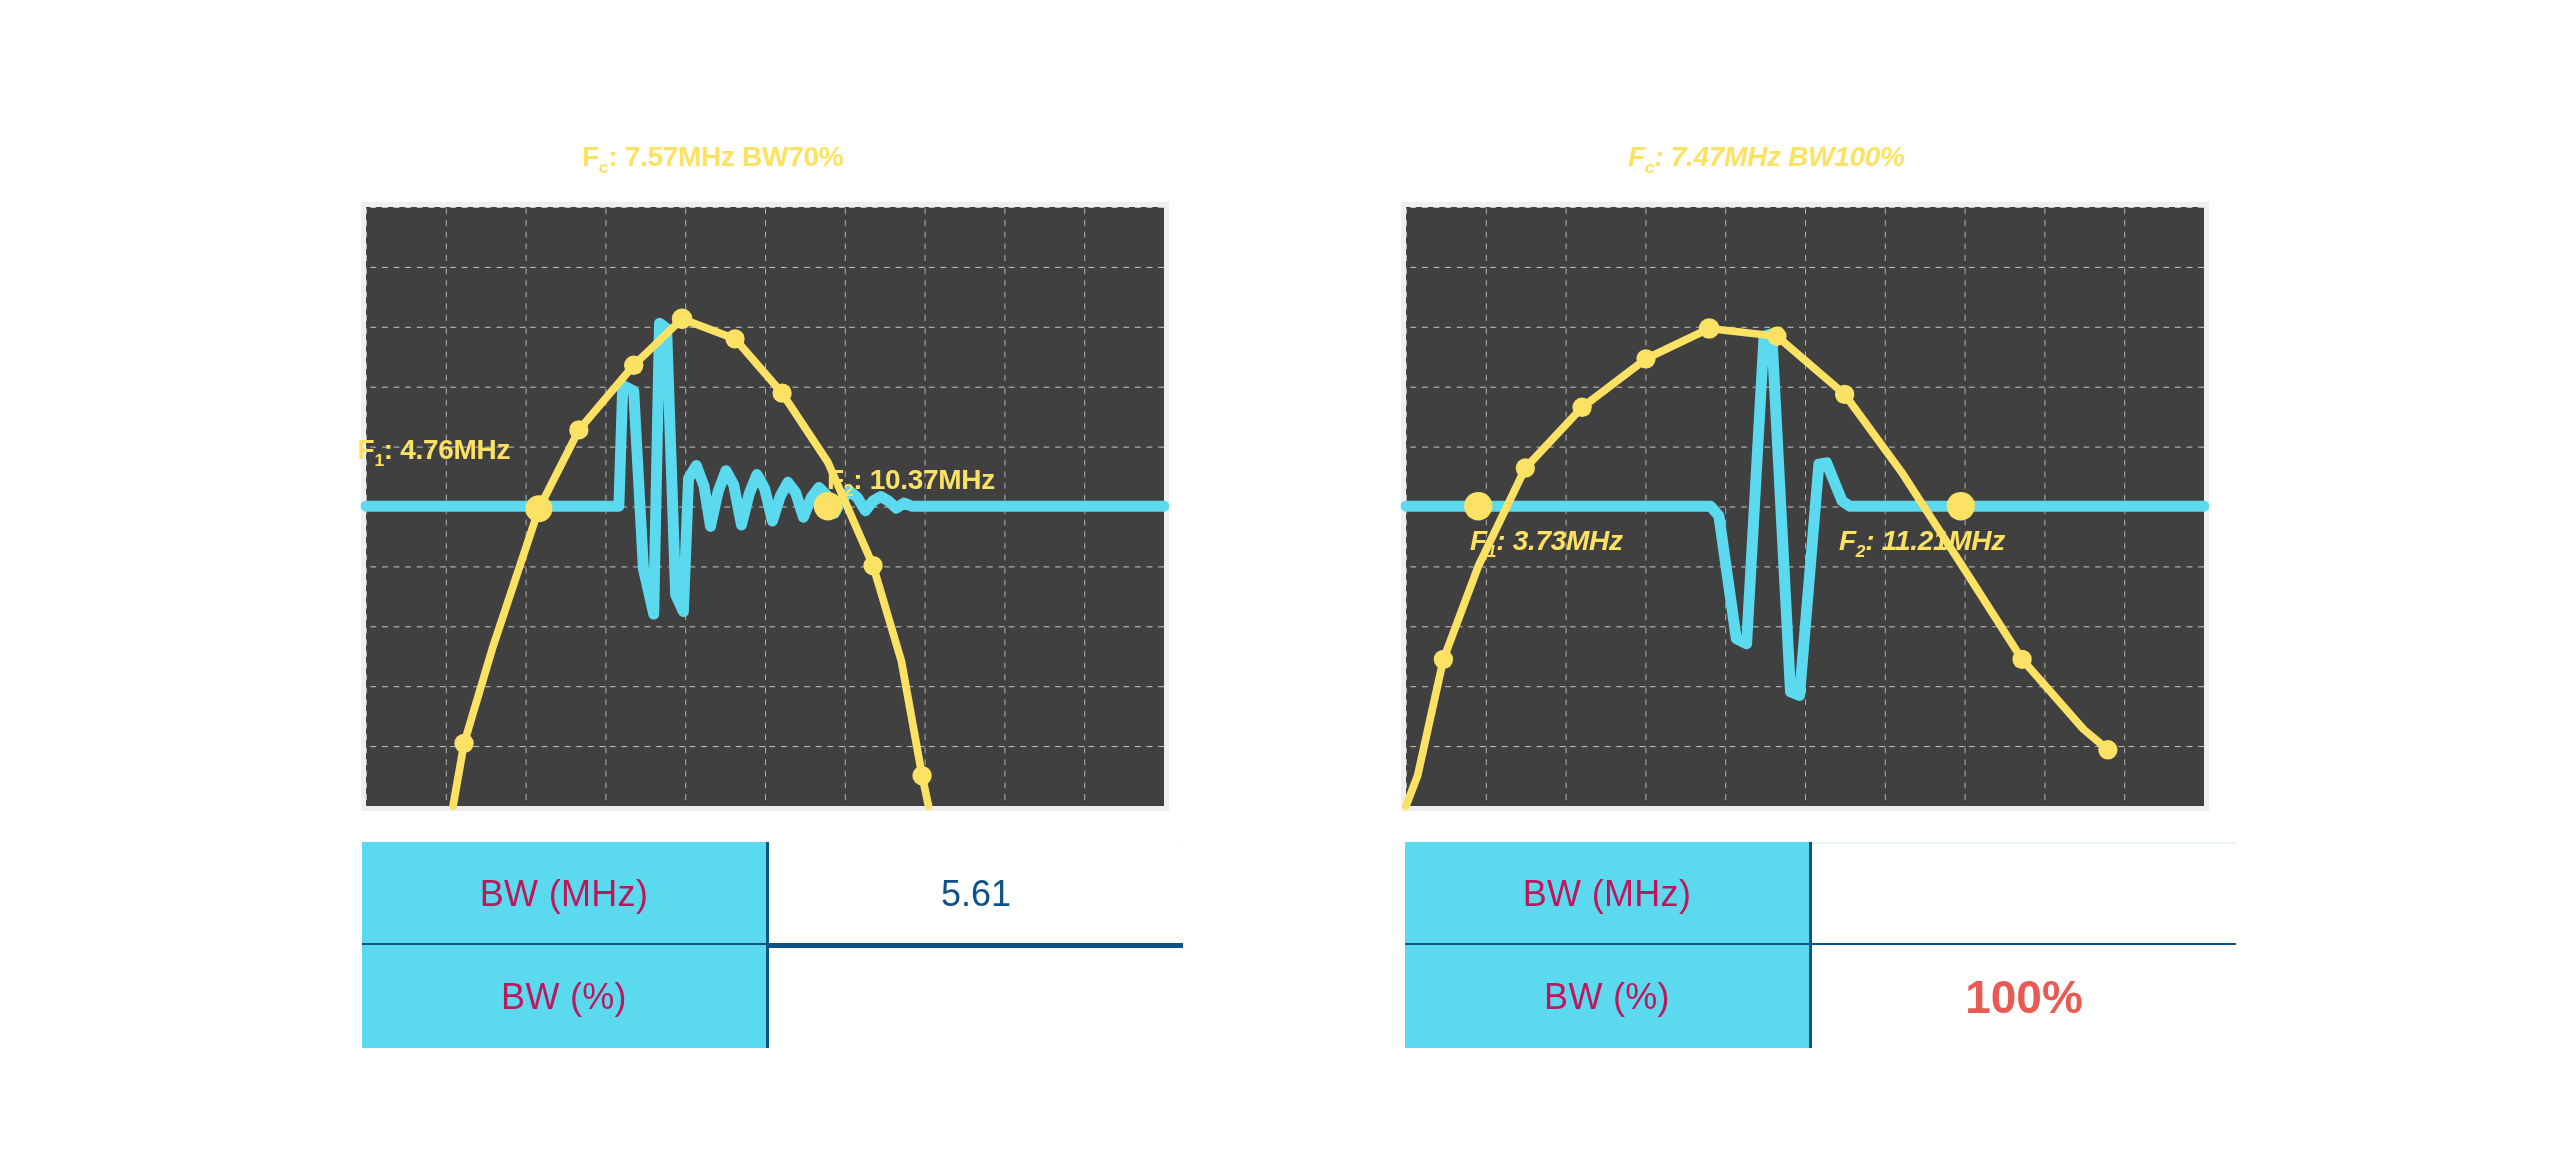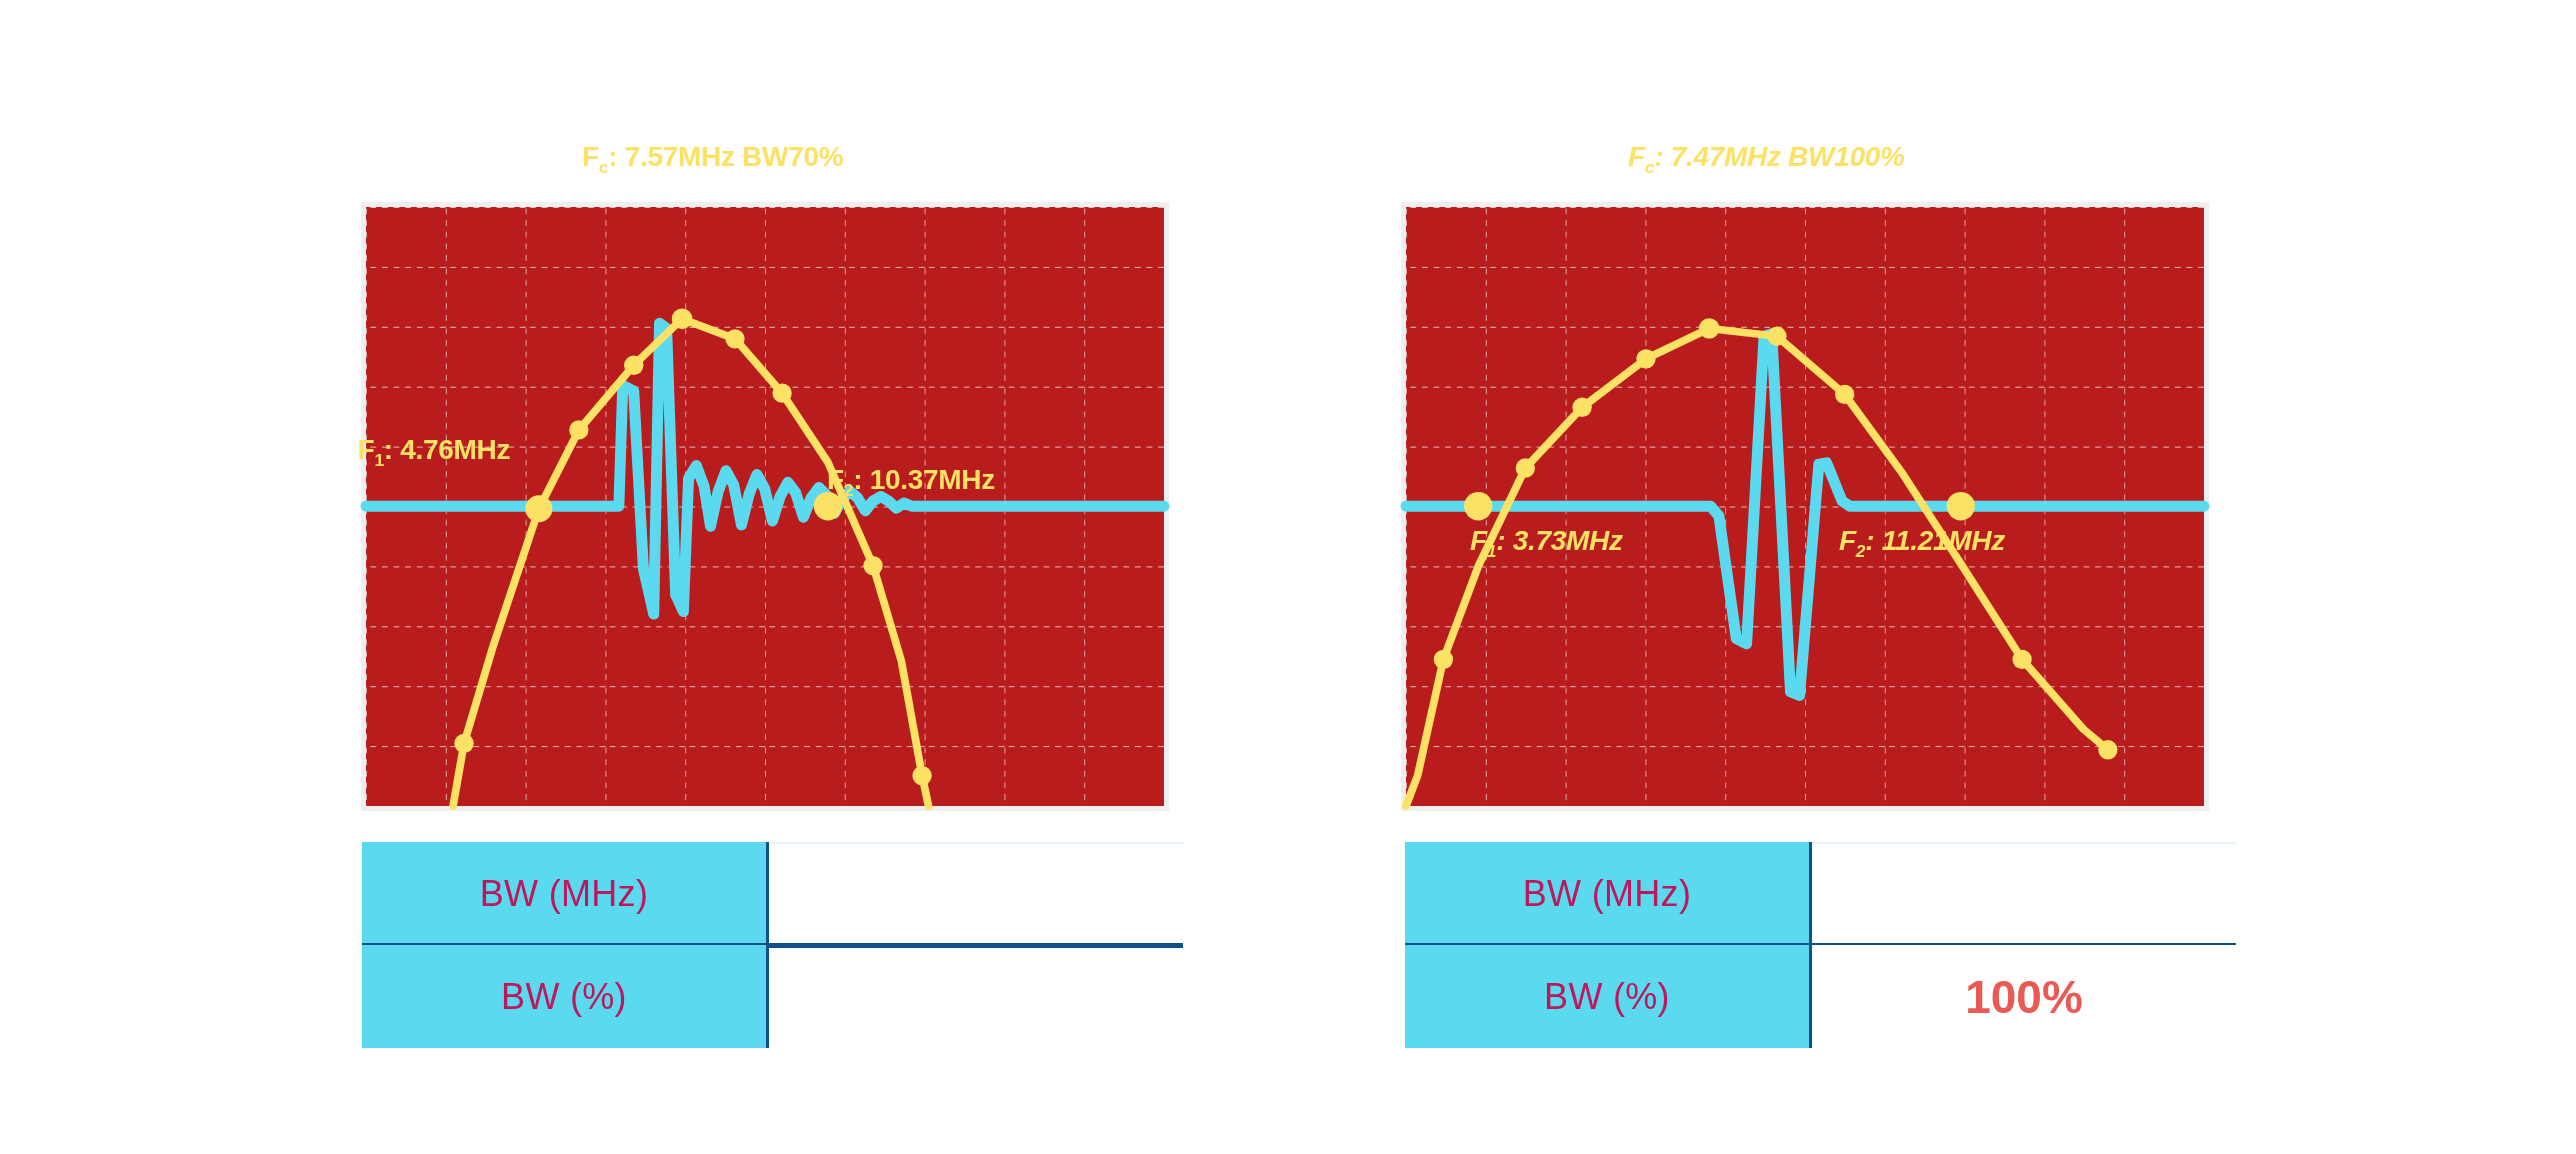--- a/index.html
+++ b/index.html
@@ -5,21 +5,21 @@
   html,body{margin:0;padding:0;background:#ffffff;}
   body{width:2576px;height:1154px;font-family:"Liberation Sans",sans-serif;overflow:hidden;}
   .stage{position:relative;width:2576px;height:1154px;background:#fff;}
 
   .panel{position:absolute;top:0;height:1154px;}
   #panel-left{left:0;width:1288px;}
   #panel-right{left:1050px;width:1288px;}
 
   .chart-frame{
     position:absolute;
-    background:#b91c1c;
+    background:#404040;
     border:5.8px solid #efefef;
     box-sizing:border-box;
   }
   #panel-left .chart-frame{left:361px;top:202px;width:808px;height:609px;}
   #panel-right .chart-frame{left:351px;top:202px;width:808px;height:609px;font-style:italic;}
 
   .plot{position:absolute;left:0;top:0;width:100%;height:100%;overflow:visible;}
 
   .tbl{position:absolute;}
   #panel-left .tbl{left:362px;top:842px;width:821px;height:206px;}
@@ -149,20 +149,23 @@
       </div>
     </div>
 
     <div class="tbl">
       <div class="rule-top"></div>
 
       <div class="tbl-row">
         <div class="tbl-hdr">
           <span>BW (MHz)</span>
         </div>
+        <div class="tbl-val">
+          <span class="val-mhz">5.61</span>
+        </div>
       </div>
 
       <div class="rule-mid"></div>
 
       <div class="tbl-row">
         <div class="tbl-hdr">
           <span>BW (%)</span>
         </div>
       </div>
     </div>

